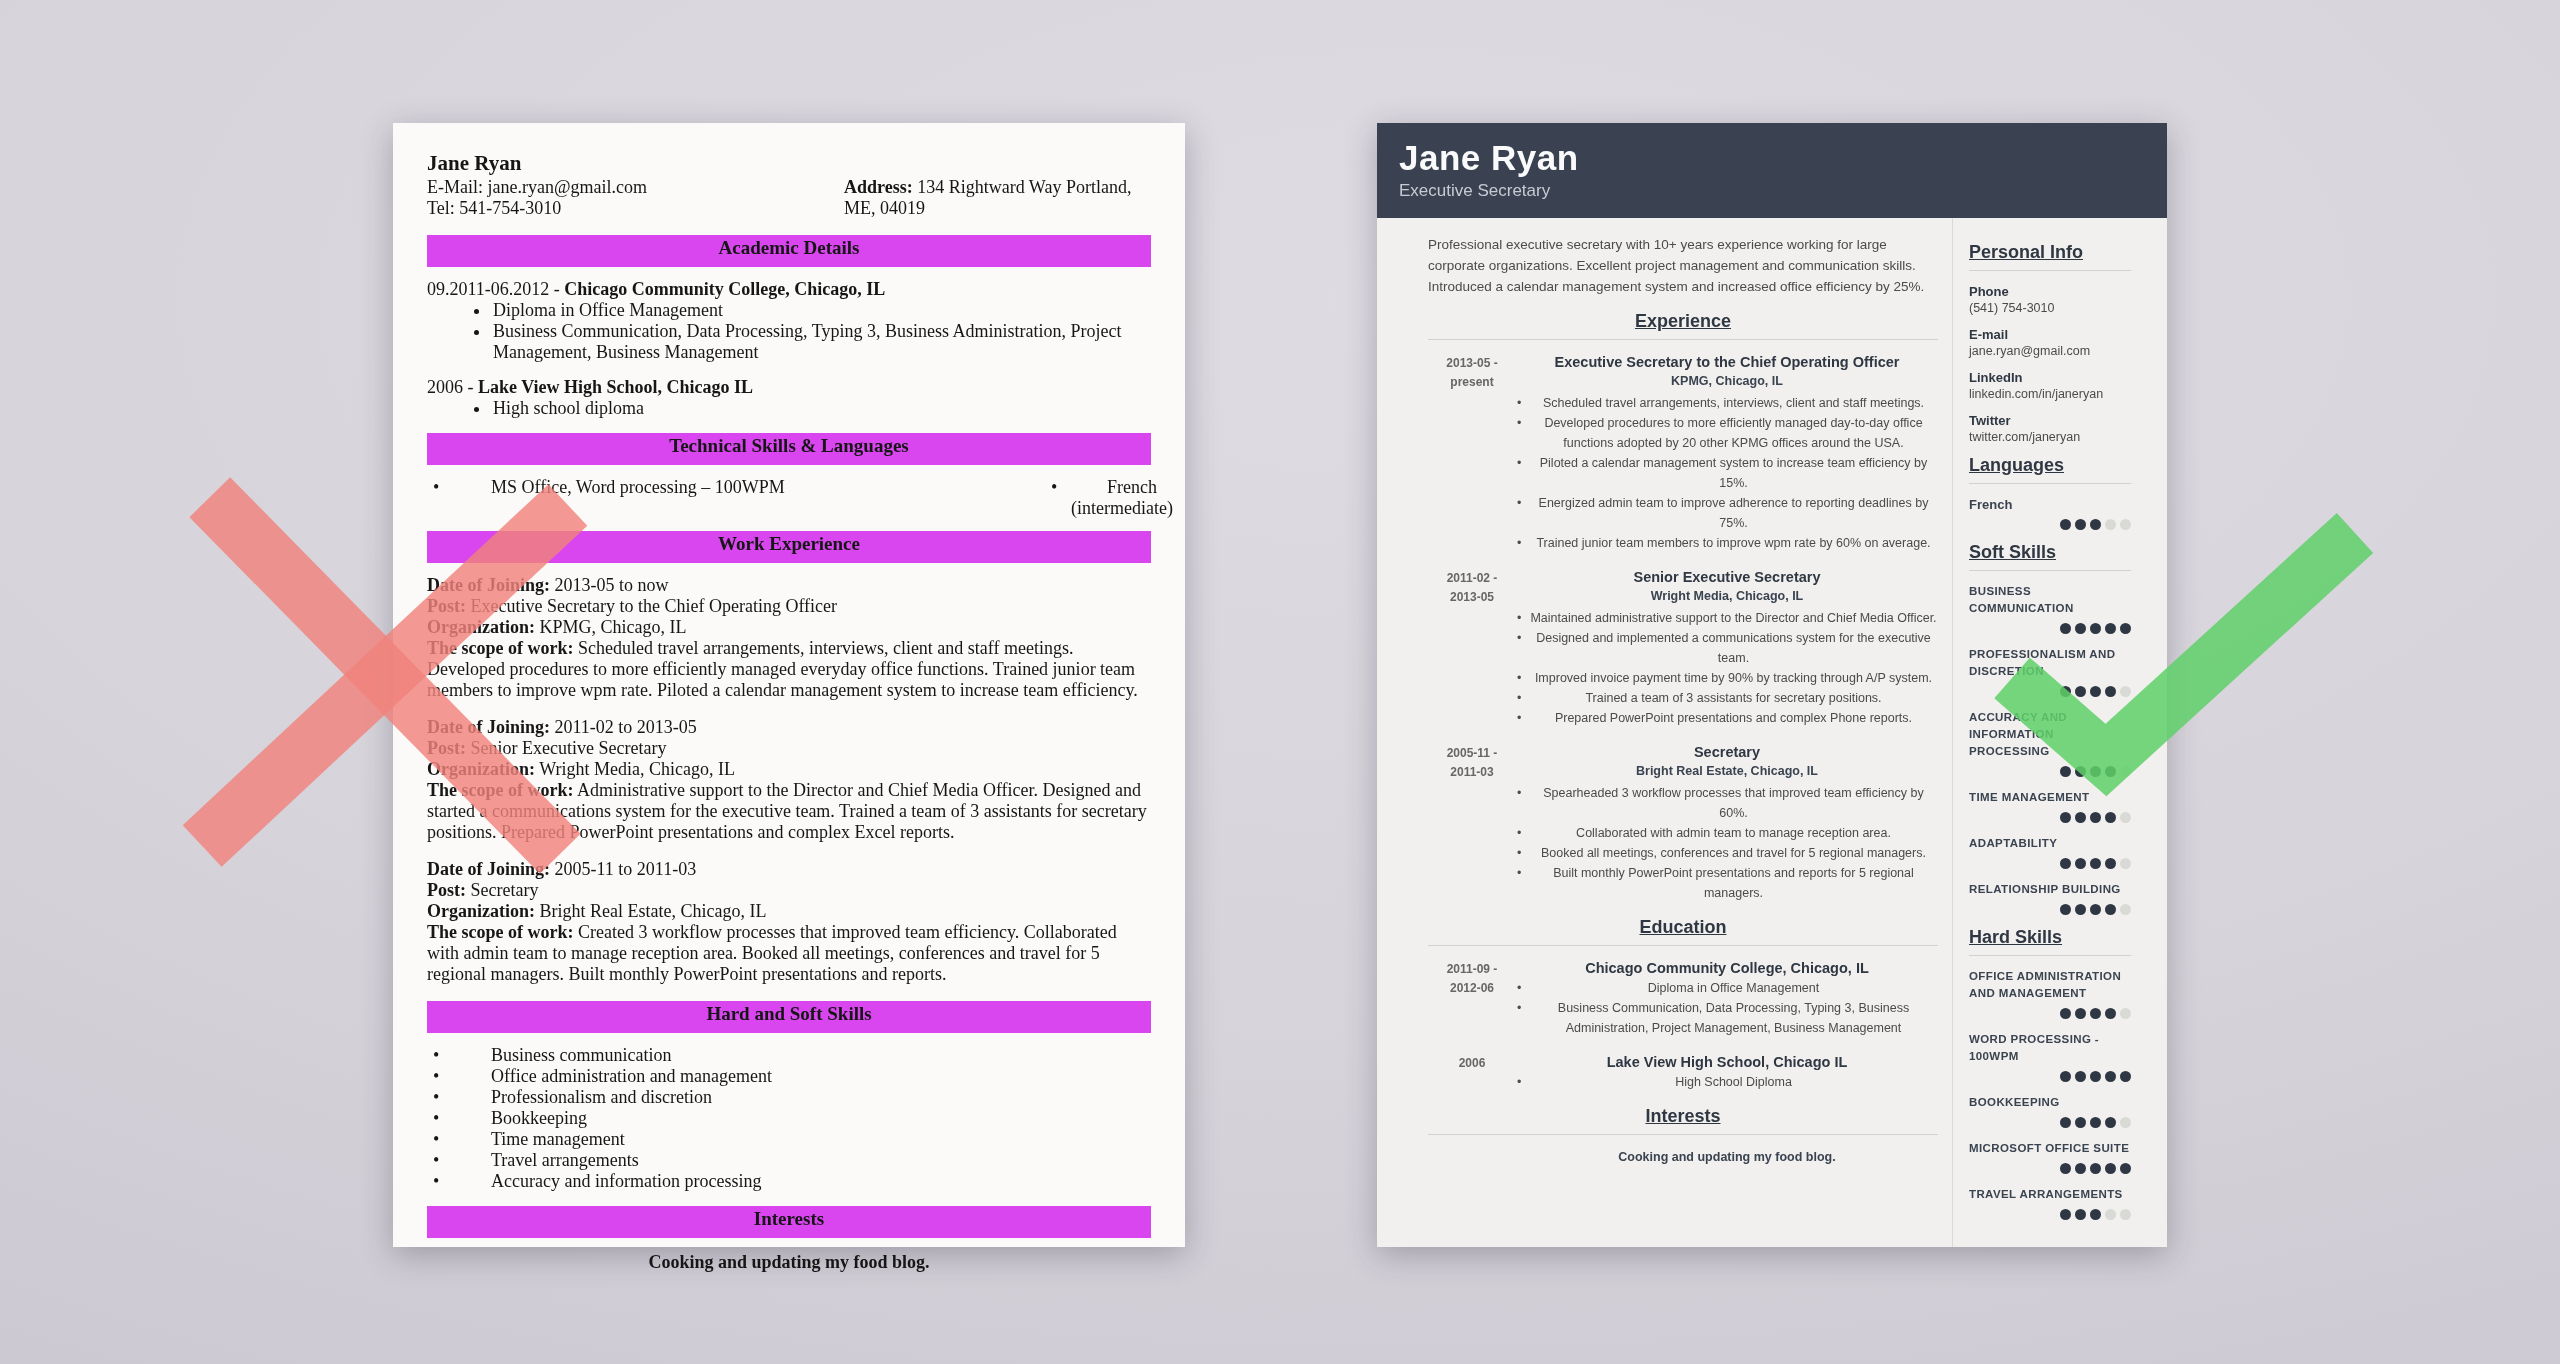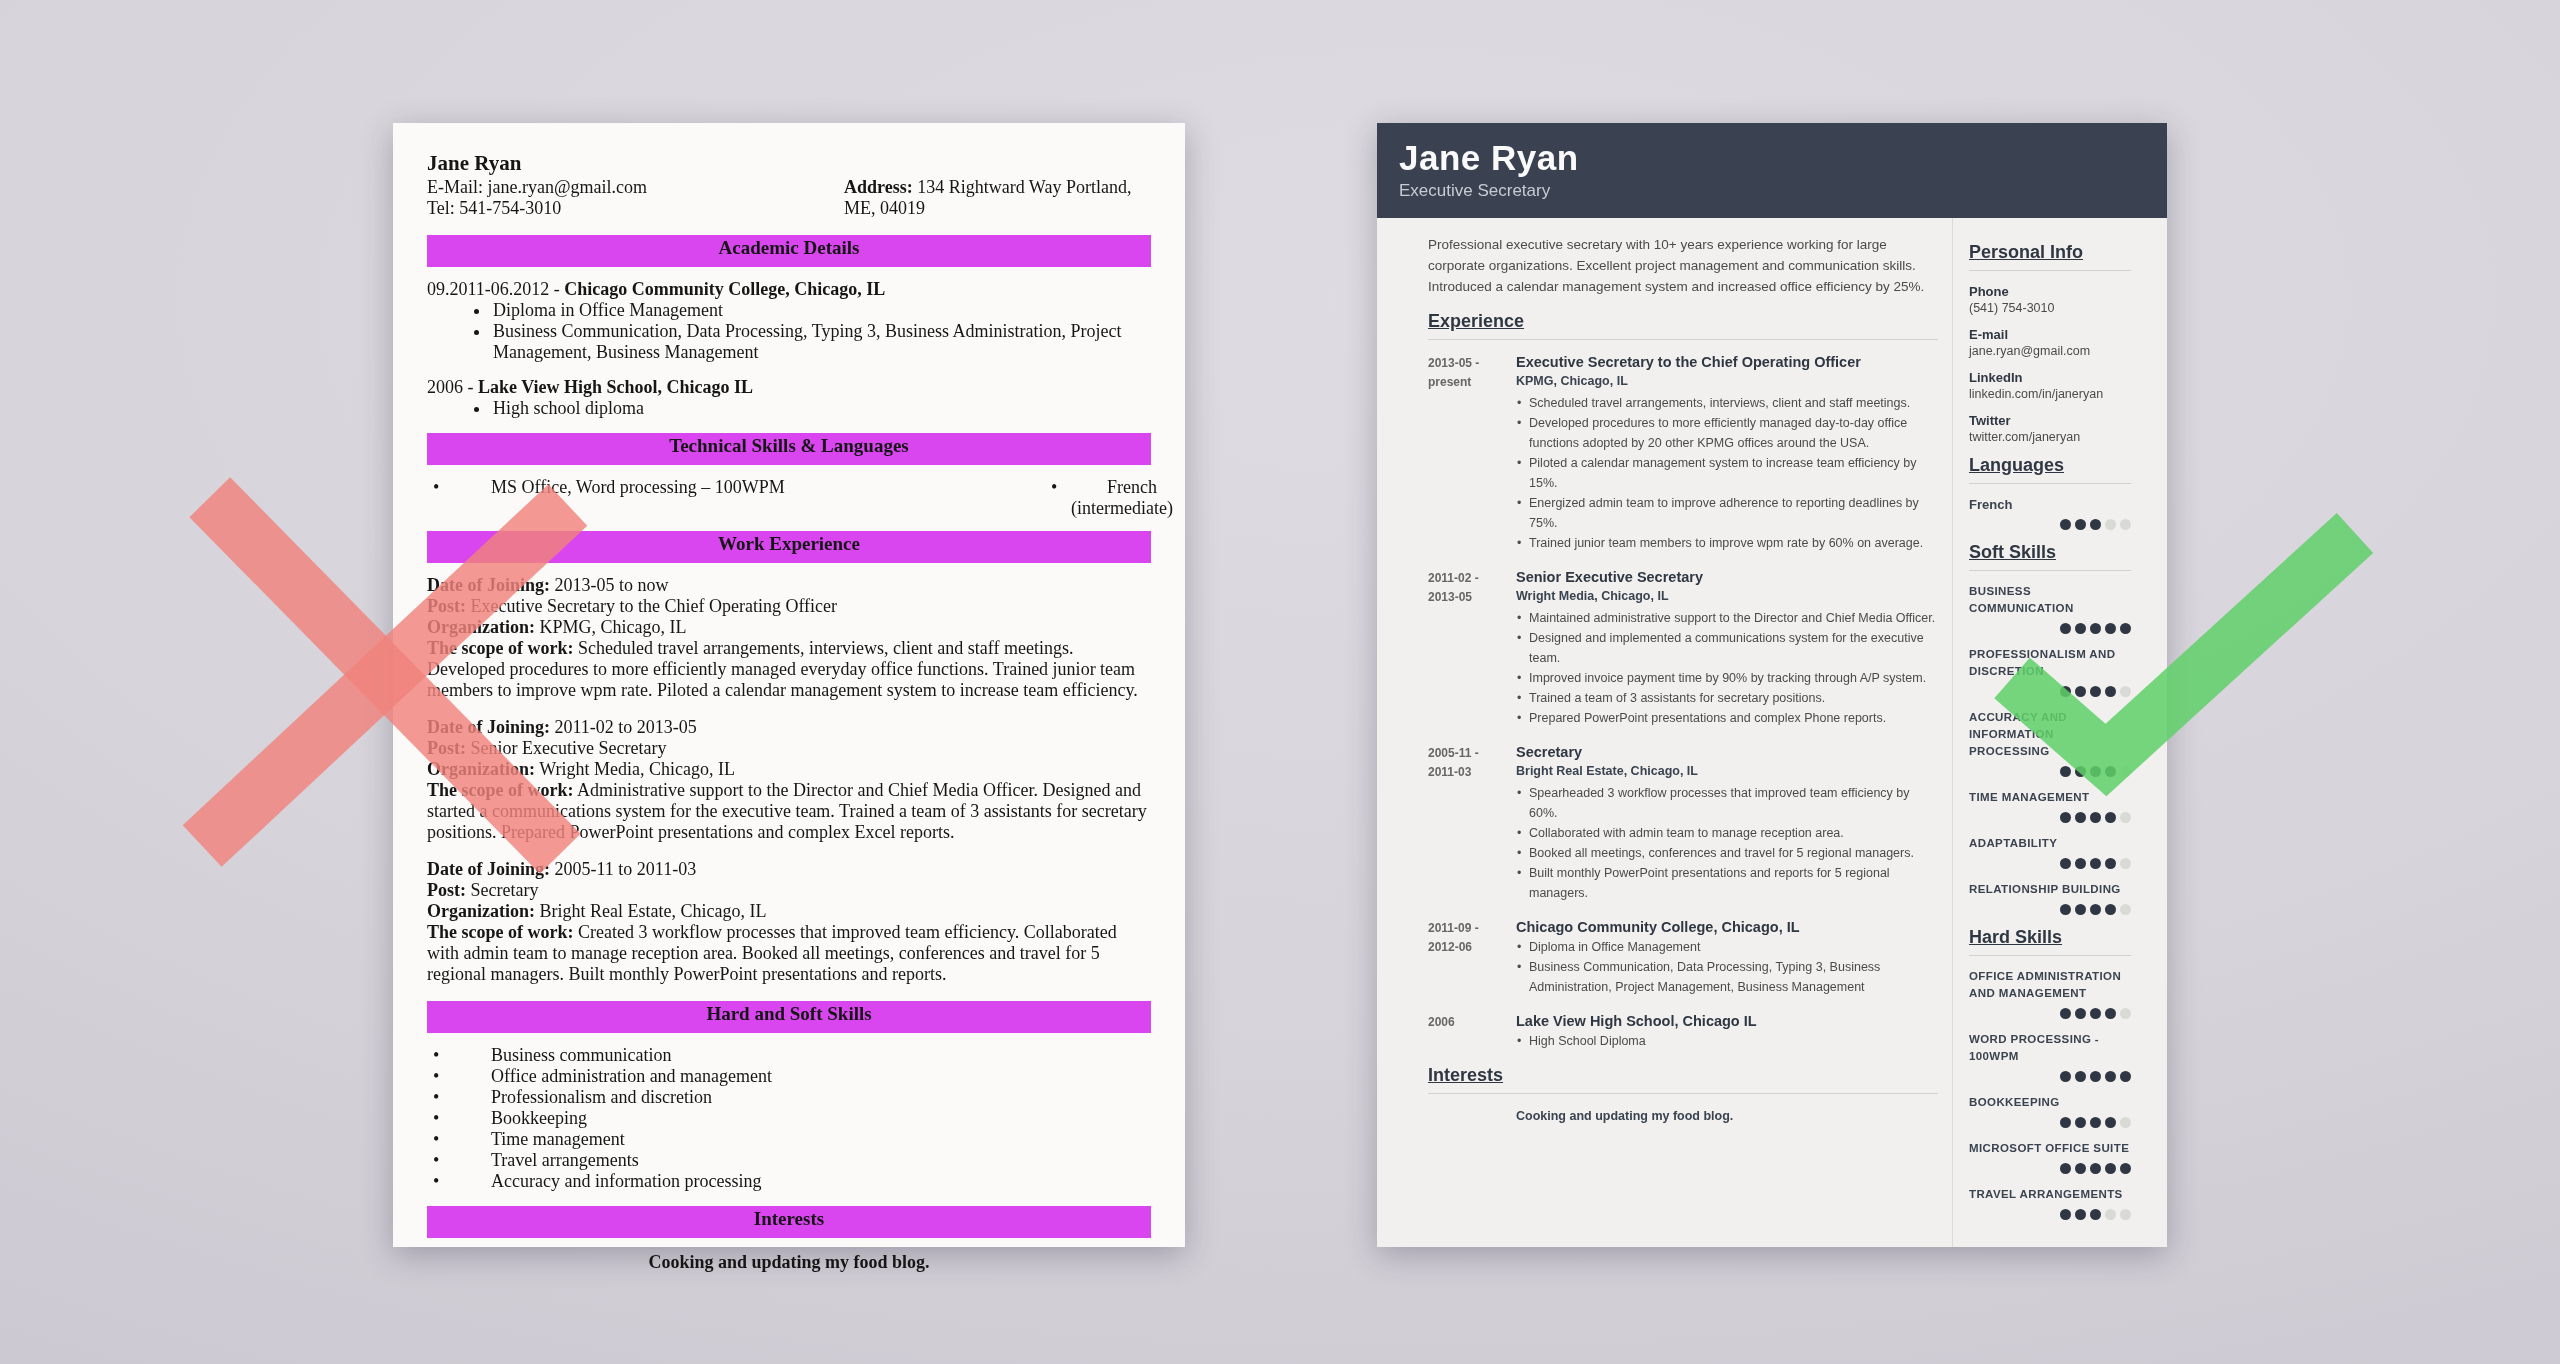--- a/index.html
+++ b/index.html
@@ -37,21 +37,21 @@
   
   .page.right { left:1377px; width:790px; background:#f1f0ee; color:#4b4b4b; }
   .rp-header { height:95px; background:var(--navy); padding:16px 0 0 22px; }
   .rp-name { color:#fafafa; font-size:35px; font-weight:bold; letter-spacing:.5px; line-height:38px; }
   .rp-title { color:#c7ccd4; font-size:17px; margin-top:4px; }
   .rp-body { display:flex; height:1029px;margin-left:29px; }
   .rp-main { width:568px; padding:16px 14px 0 22px; font-size:13.5px; line-height:21px; }
   .rp-side { width:222px; border-left:1px solid #dbdad7; padding:24px 36px 0 16px; }
   .rp-h2 { font-size:18px; font-weight:bold; color:#2f3743; padding-bottom:7px; border-bottom:1px solid #d2d1ce; margin-bottom:12px;text-decoration:underline; }
   .rp-main .rp-h2 { margin-top:6px; }
-  .rp-section { margin-top:14px; }
+  .rp-section { margin-top:14px;text-align:center; }
   .rp-entry { display:flex; margin-bottom:14px; }
   .rp-dates { width:88px; flex:none; font-size:12px; font-weight:bold; color:#666; line-height:19px; padding-top:2px; }
   .rp-entry-body { flex:1; }
   .rp-entry-title { font-size:14.5px; font-weight:bold; color:#2f3743; line-height:20px; }
   .rp-company { font-size:12.5px; font-weight:bold; color:#3a4350; line-height:19px; margin-bottom:2px; }
   ul.rp-bullets { list-style:none; }
   ul.rp-bullets li { font-size:12.5px; line-height:20px; padding-left:13px; position:relative; }
   ul.rp-bullets li::before { content:"•"; position:absolute; left:1px; top:0; }
   .rp-interest-text { margin-left:88px; font-size:12.5px; font-weight:bold; color:#3a4350; }
   .side-label { font-size:13px; font-weight:bold; color:#2f3743; line-height:17px; }
@@ -200,20 +200,21 @@
                 <li>Spearheaded 3 workflow processes that improved team efficiency by 60%.</li>
                 <li>Collaborated with admin team to manage reception area.</li>
                 <li>Booked all meetings, conferences and travel for 5 regional managers.</li>
                 <li>Built monthly PowerPoint presentations and reports for 5 regional managers.</li>
               </ul>
           </div>
         </div>
       </div>
 
       <div class="rp-section">
+        <div class="rp-h2">Education</div>
 
         <div class="rp-entry">
           <div class="rp-dates">
               <div>2011-09 -</div>
               <div>2012-06</div>
             </div>
           <div class="rp-entry-body">
             <div class="rp-entry-title">Chicago Community College, Chicago, IL</div>
             <ul class="rp-bullets">
                 <li>Diploma in Office Management</li>

